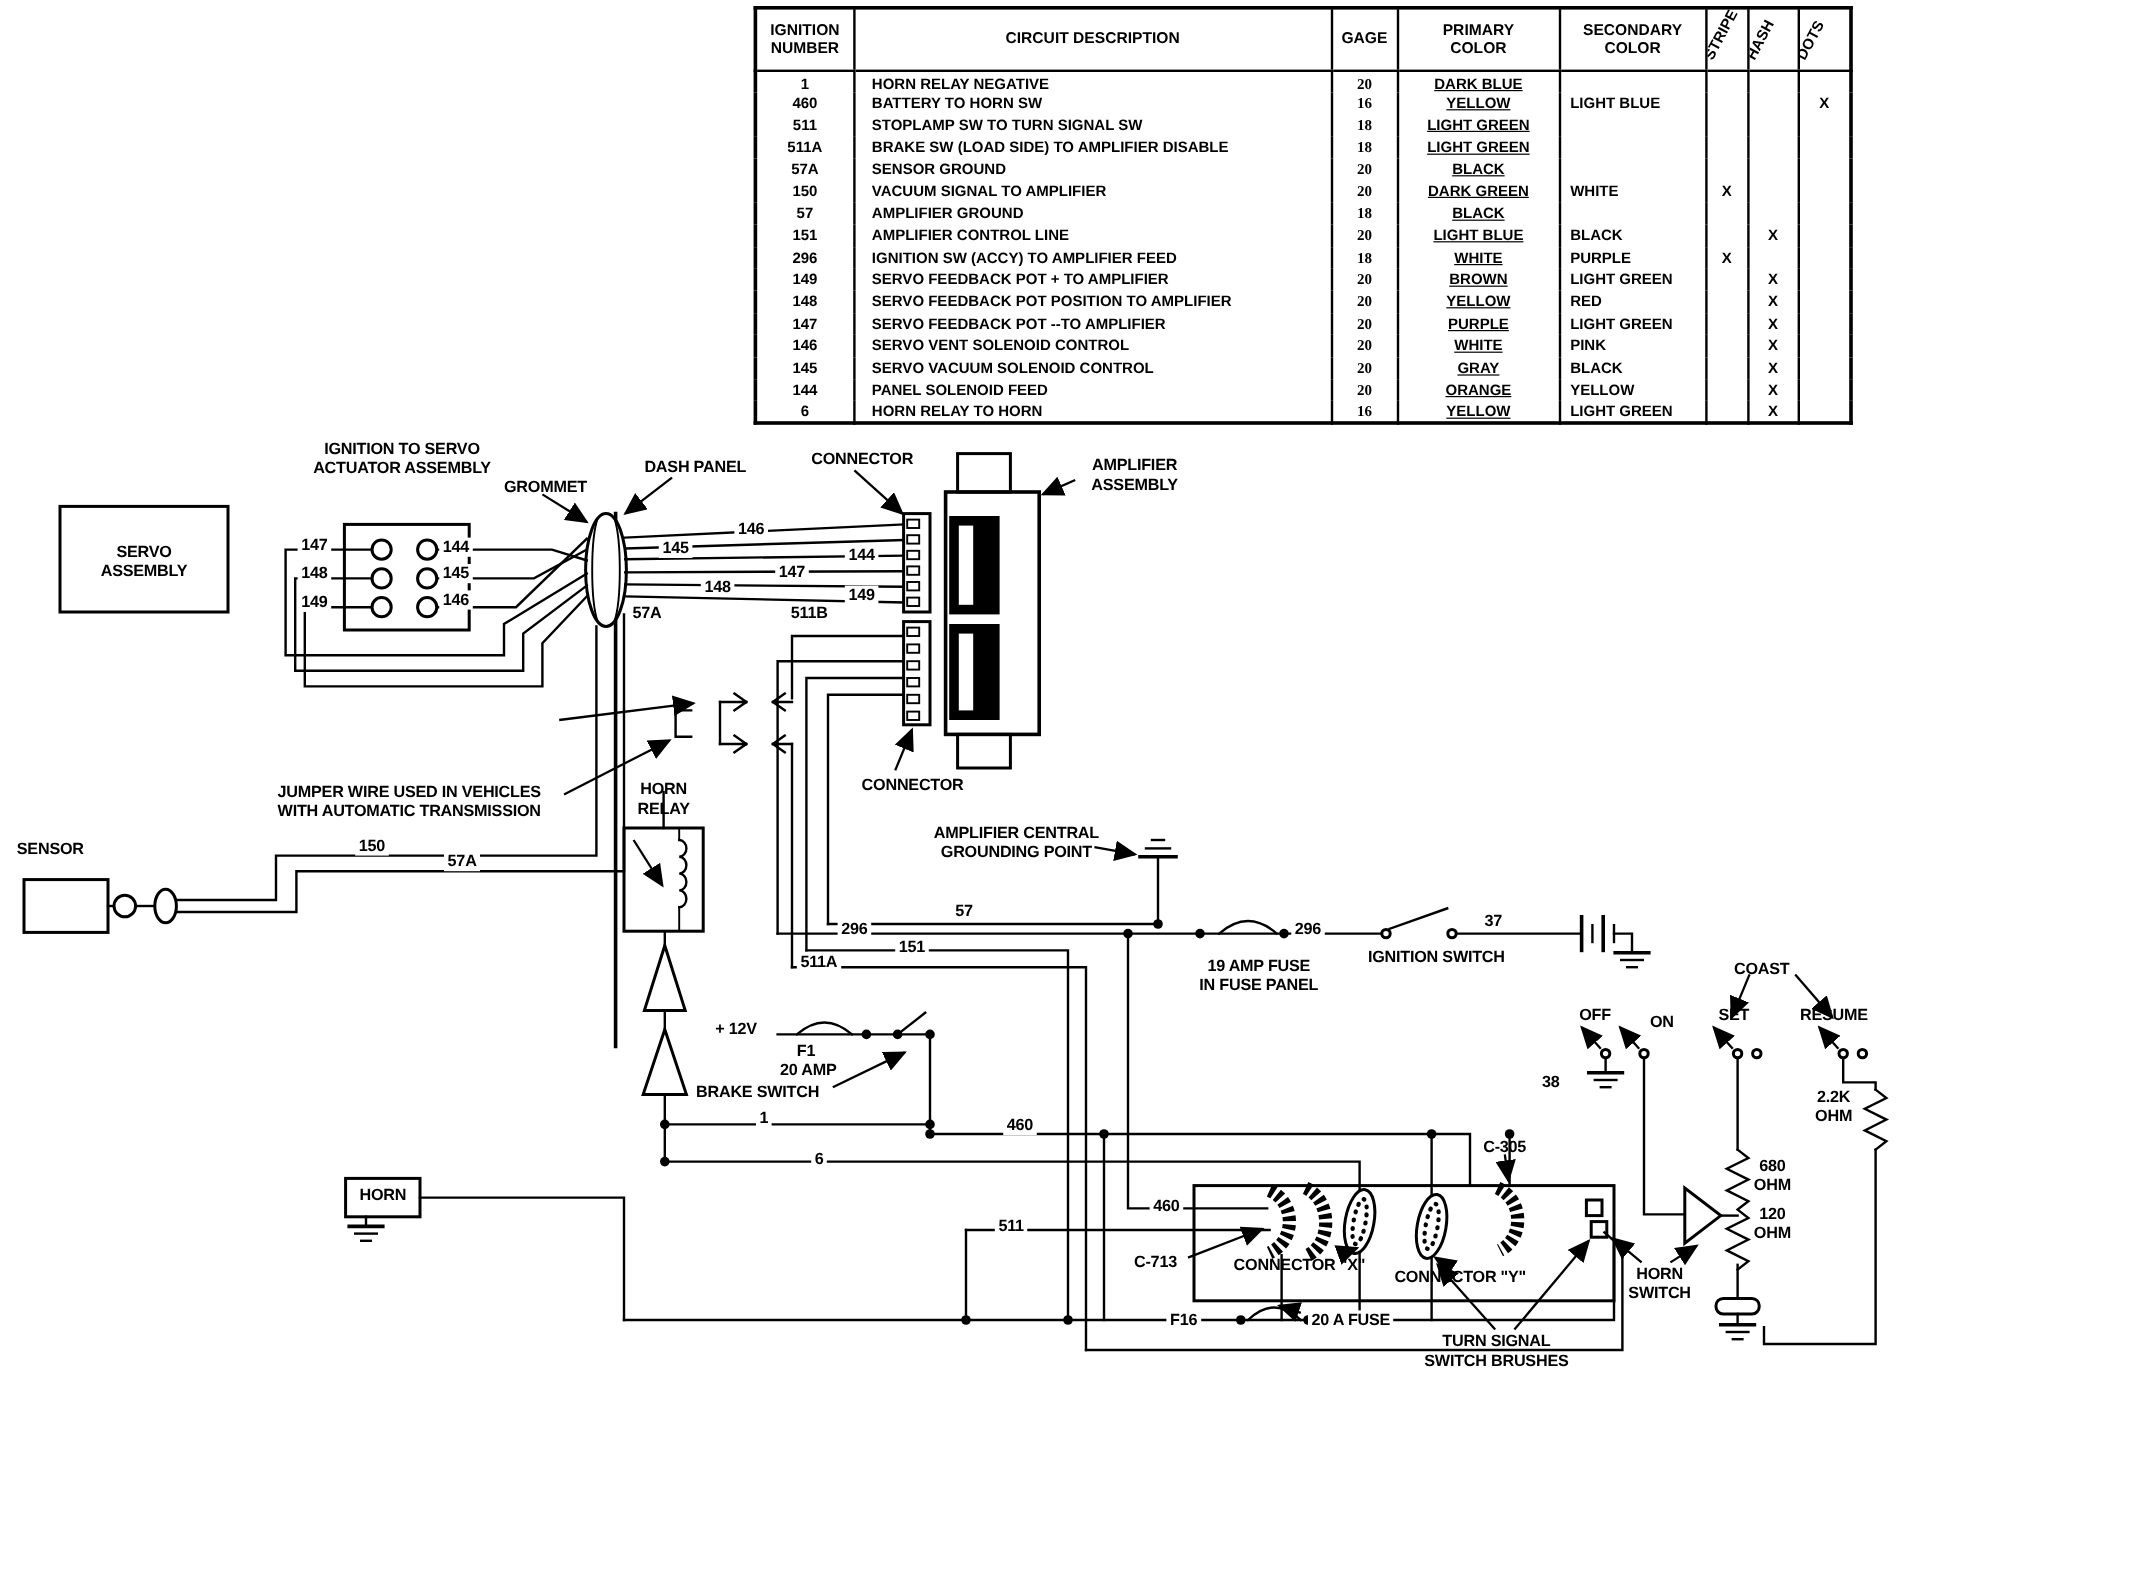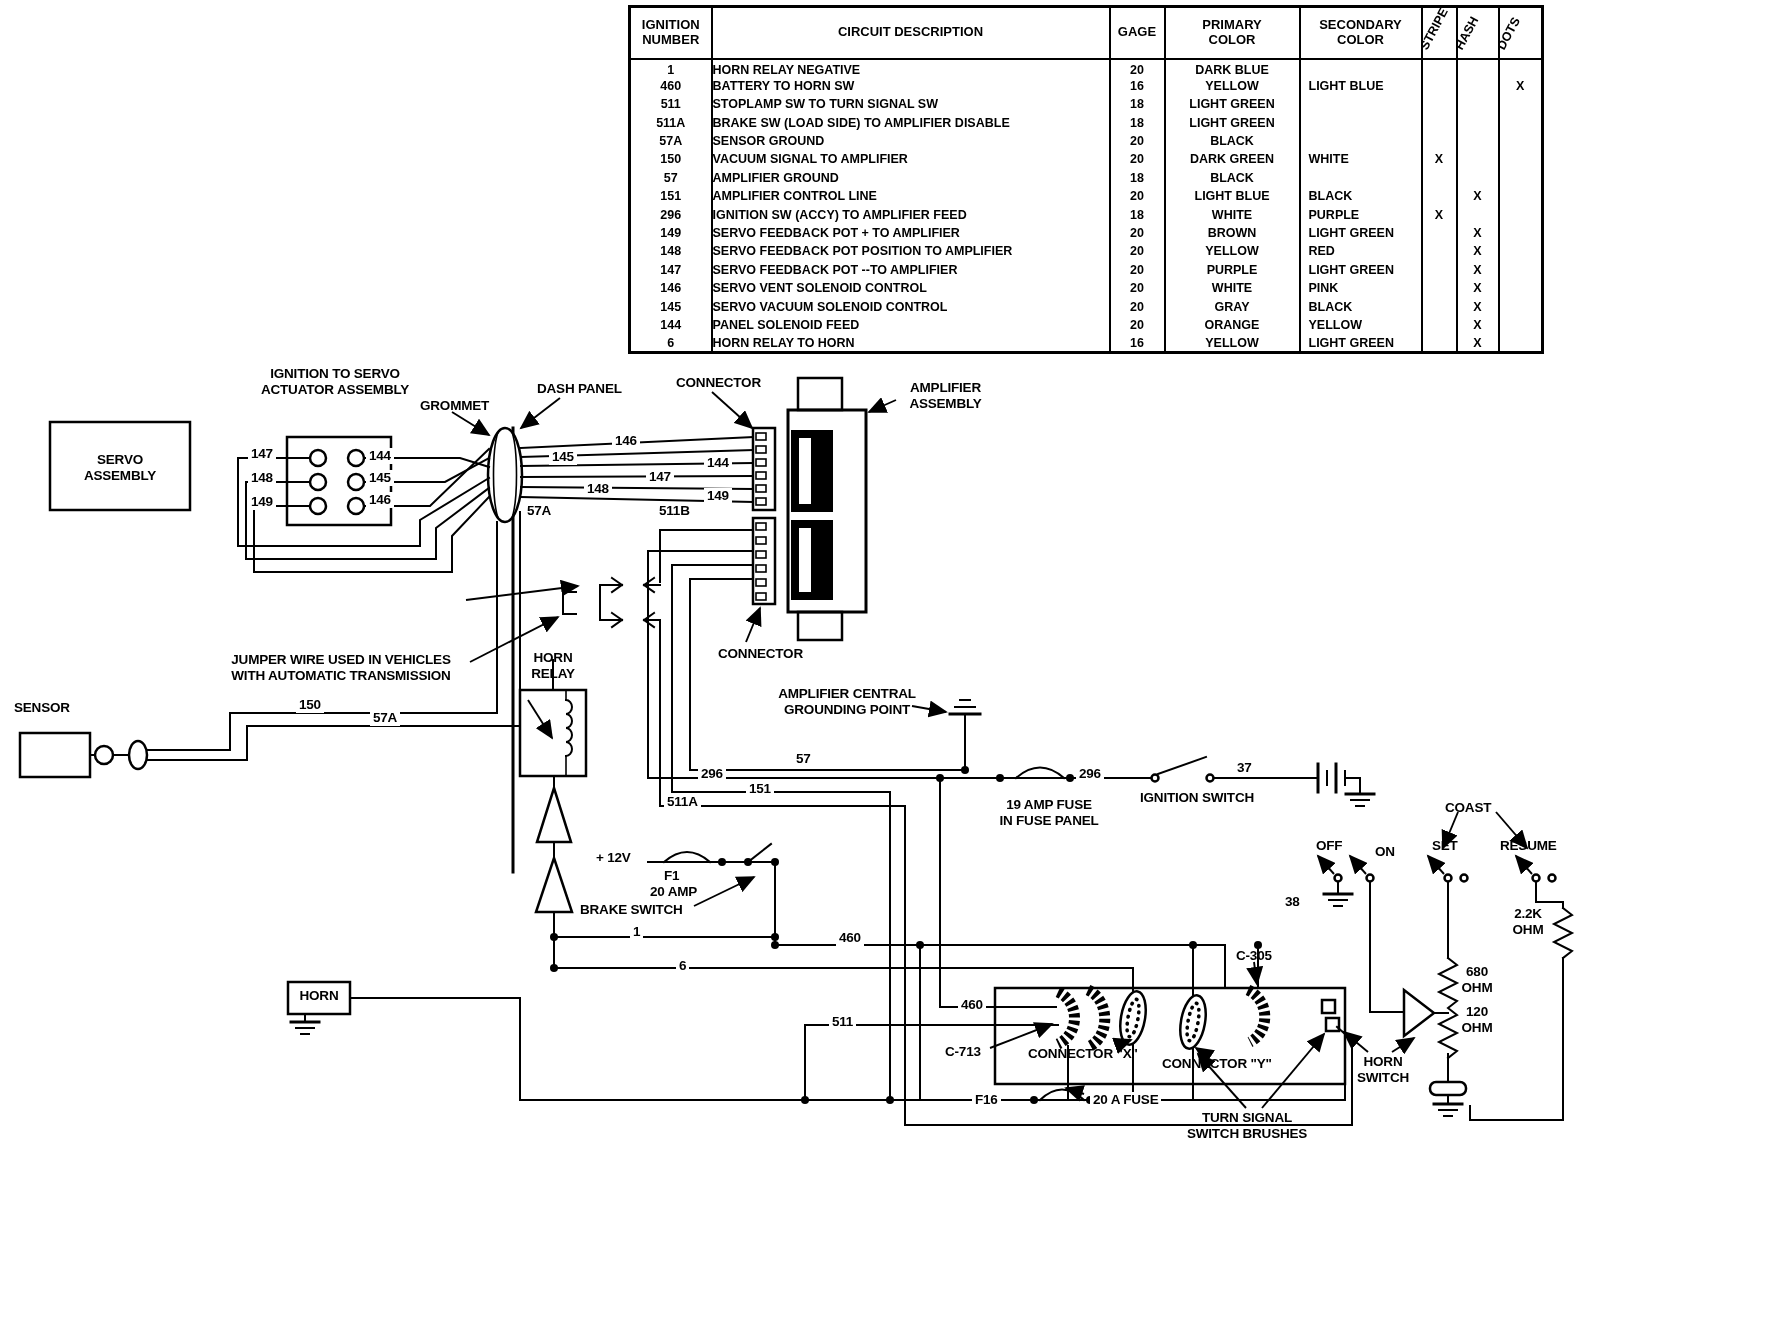--- a/index.html
+++ b/index.html
@@ -44,23 +44,23 @@
   }
   .wire-table thead th {
     border-bottom:2.5px solid #000; height:52px; font-size:13px;
     text-align:center; vertical-align:middle; line-height:1.15; white-space:pre-line;
   }
   .wire-table tbody tr:first-child td { padding-top:4px; }
   .wire-table td {
     height:18.4px; font-size:12.5px; line-height:1; padding:0 4px; vertical-align:middle;
   }
   .wire-table td.c-num  { text-align:center; }
-  .wire-table td.c-desc { text-align:left; padding-left:0; }
-  .wire-table td.c-gage { text-align:center; }
-  .wire-table td.c-pri  { text-align:center; }
+  .wire-table td.c-desc { text-align:left; padding-left:14px; }
+  .wire-table td.c-gage { text-align:center;font-family:Liberation Serif, serif; }
+  .wire-table td.c-pri  { text-align:center;text-decoration:underline; }
   .wire-table td.c-sec  { text-align:left; padding-left:8px; }
   .wire-table td.c-x    { text-align:center; }
   .wire-table th.rot { position:relative; }
   .wire-table th.rot span {
     position:absolute; left:7px; bottom:5px; transform:rotate(-62deg);
     transform-origin:left bottom; white-space:nowrap; font-size:12.5px;
   }
 </style>
 </head>
 <body>

